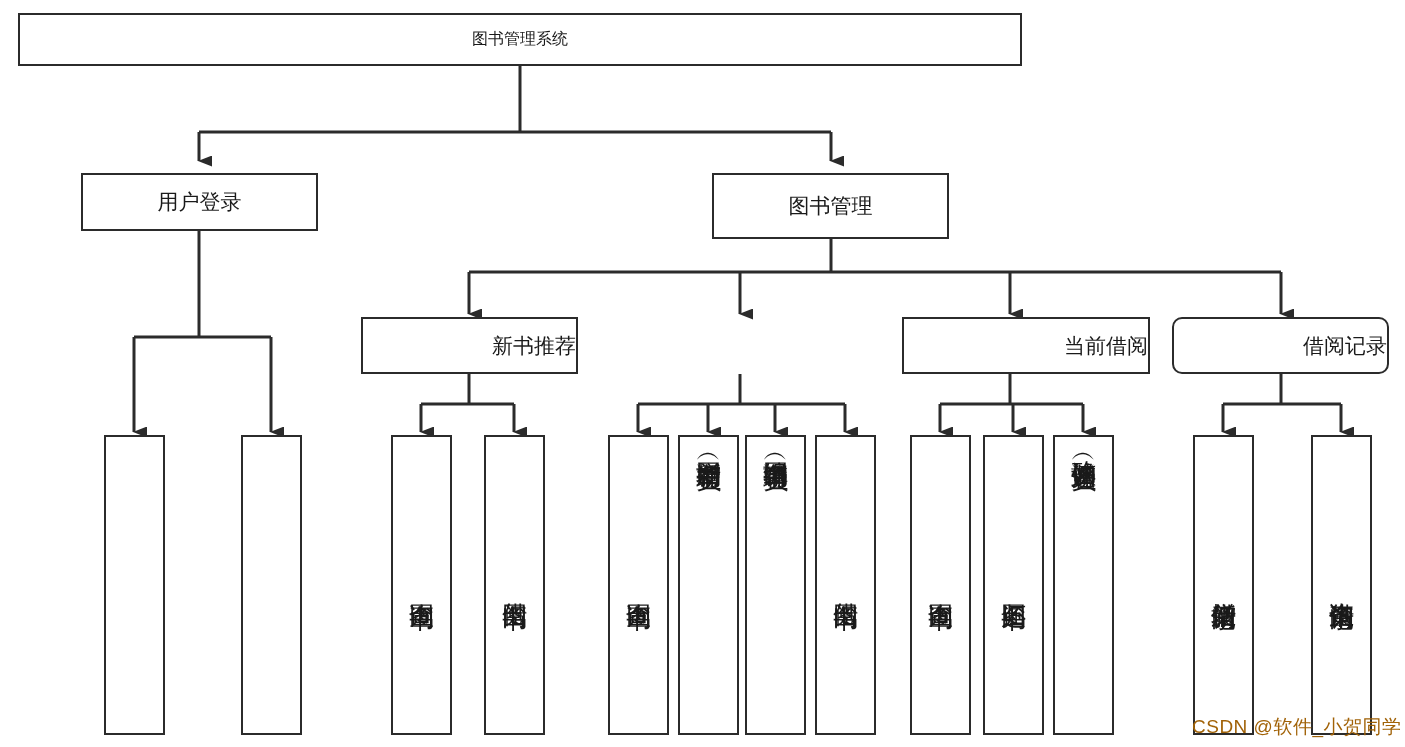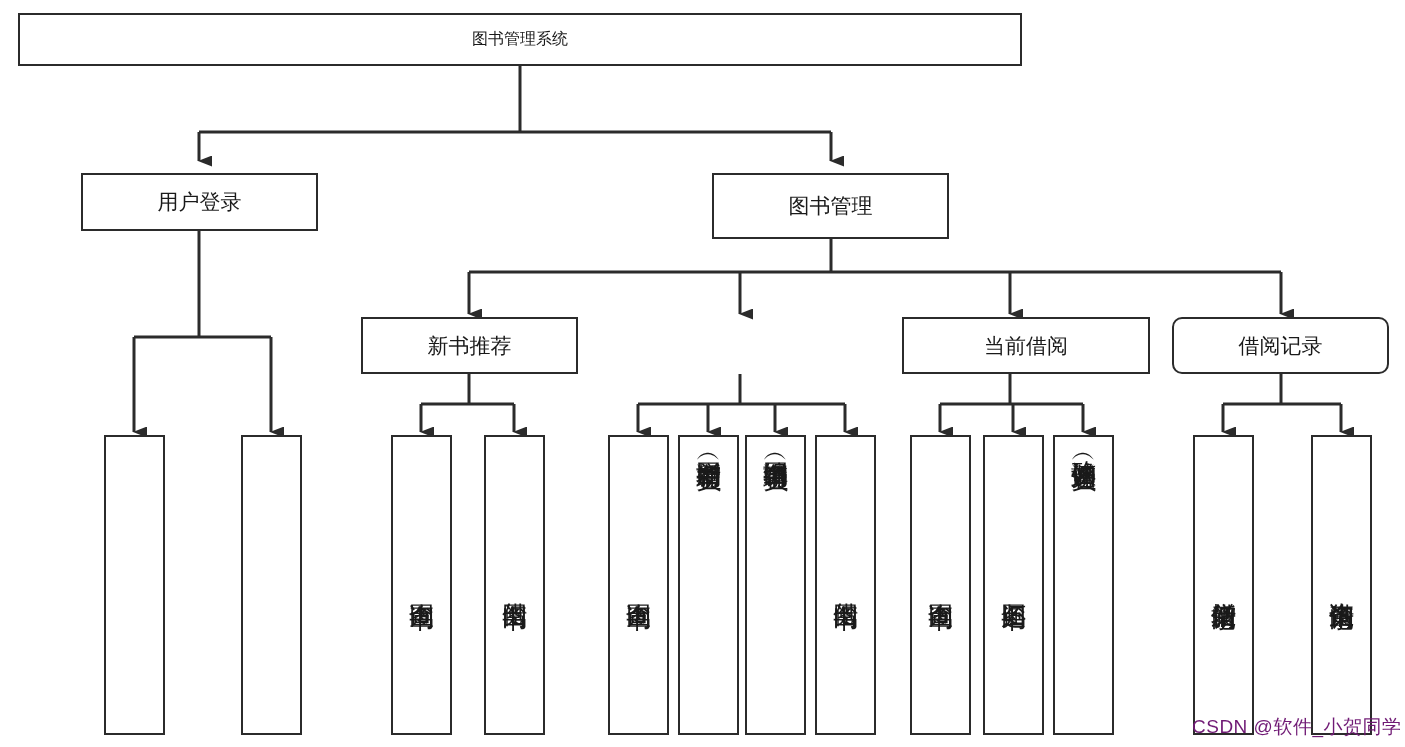--- a/index.html
+++ b/index.html
@@ -12,21 +12,21 @@
   #svg-layer{position:absolute;left:0;top:0;width:1405px;height:747px;}
 
   .node{
     position:absolute;box-sizing:border-box;
     border:2px solid #2b2b2b;background:#ffffff;
     display:flex;align-items:center;justify-content:center;
     color:#1a1a1a;
   }
   .node.root{font-size:16px;}
   .node.lvl2{font-size:21px;}
-  .node.lvl3{font-size:21px;}
+  .node.lvl3{font-size:21px;justify-content:flex-end;}
 
   .leaf{
     position:absolute;box-sizing:border-box;
     border:2px solid #2b2b2b;background:#ffffff;
     display:flex;align-items:center;justify-content:center;
     color:#1a1a1a;overflow:hidden;
   }
   .leaf .vtext{
     writing-mode:vertical-rl;
     text-orientation:upright;
@@ -36,21 +36,21 @@
     white-space:nowrap;
     color:#1a1a1a;
   }
   .leaf.align-end{align-items:flex-end;}
   .leaf.align-start{align-items:flex-start;}
   .leaf.align-start .vtext{padding-top:4px;}
   .leaf.align-end .vtext{padding-bottom:6px;}
 
   #watermark{
     position:absolute;left:1192px;top:714px;
-    font-size:19px;color:#701a75;white-space:nowrap;
+    font-size:19px;color:#a16207;white-space:nowrap;
     letter-spacing:0.5px;
   }
 </style>
 </head>
 <body>
 
 <div id="canvas">
 
   <svg id="svg-layer" viewBox="0 0 1405 747" xmlns="http://www.w3.org/2000/svg">
     <defs>

